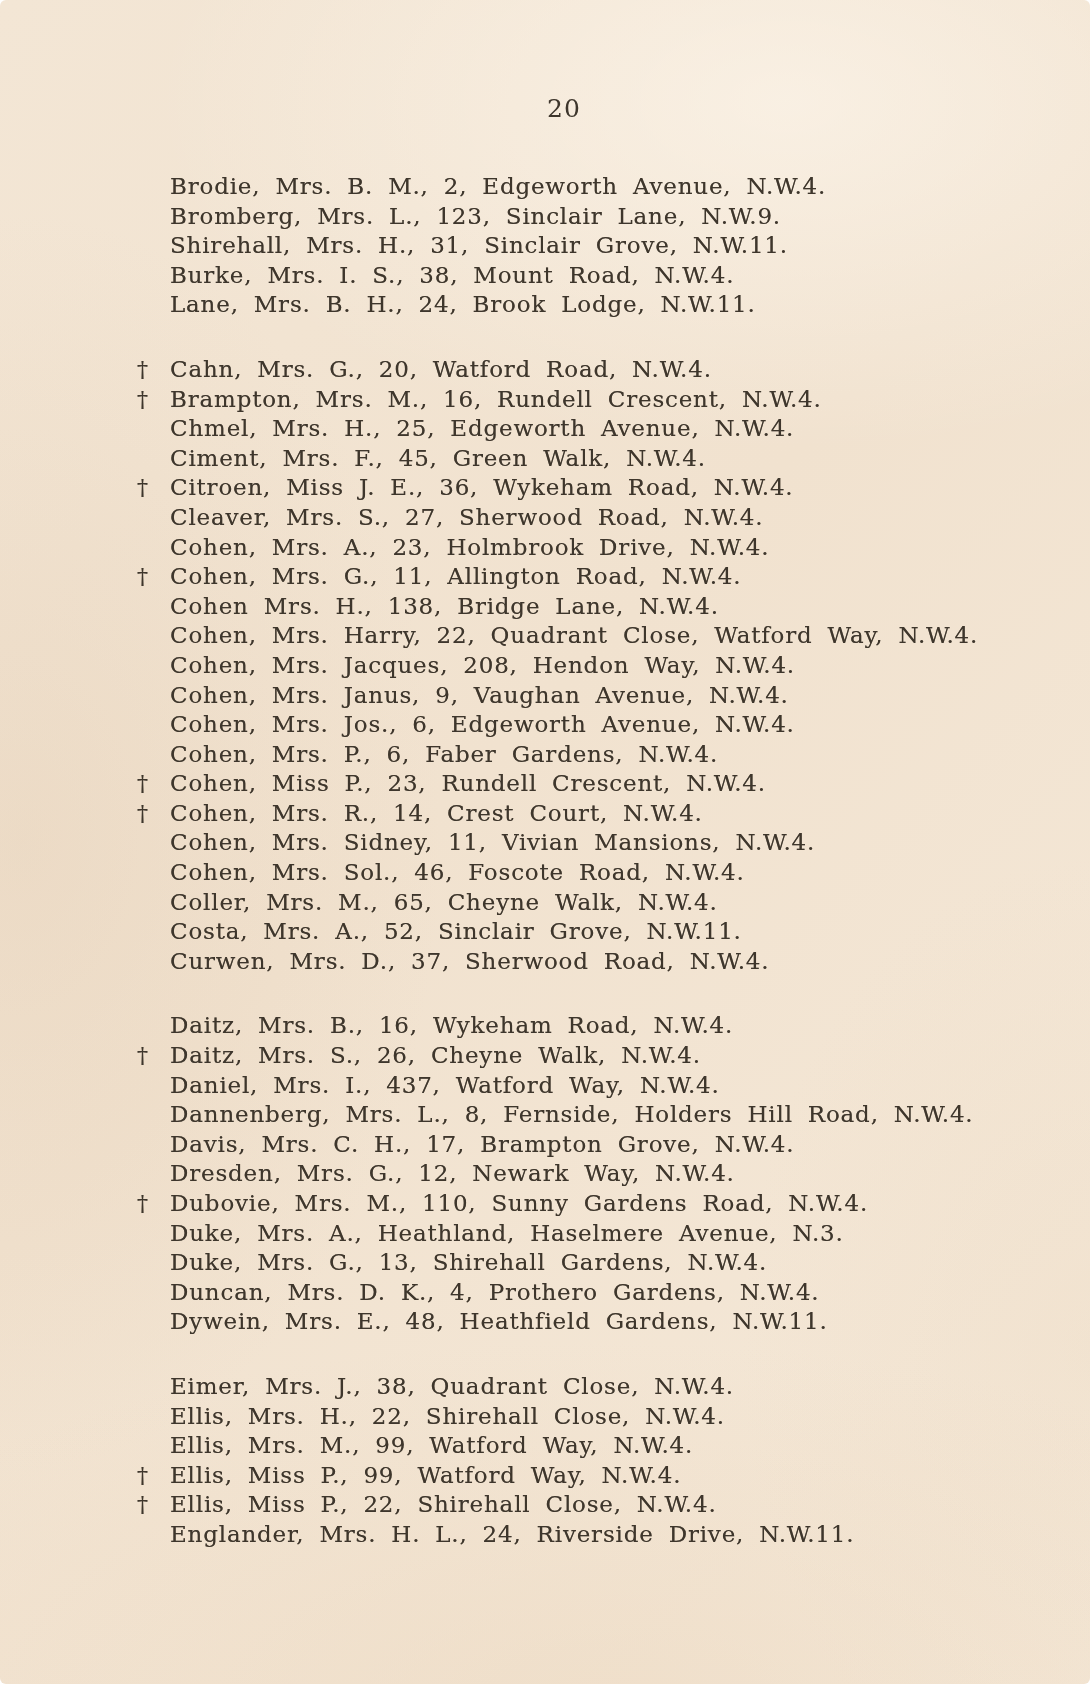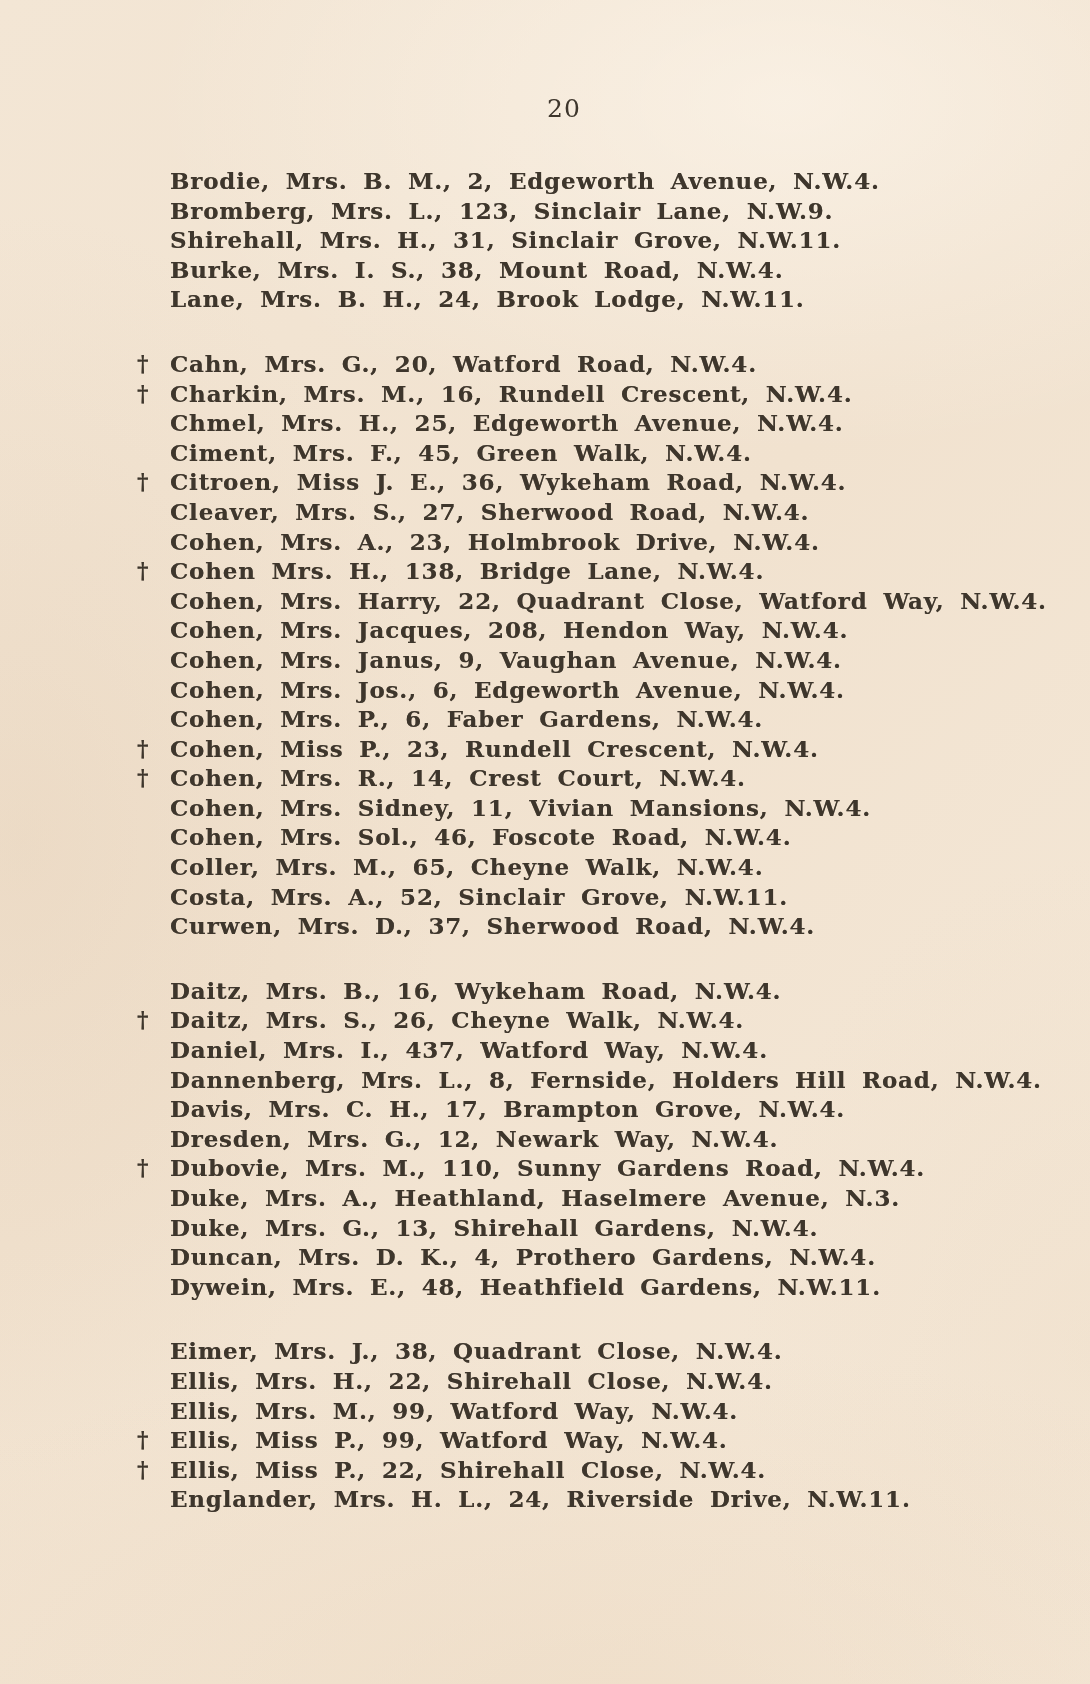--- a/index.html
+++ b/index.html
@@ -16,40 +16,40 @@
   .paper {
     position: absolute;
     inset: 0;
     background:
       radial-gradient(ellipse 900px 500px at 72% 6%, rgba(255,250,242,0.55), rgba(255,250,242,0) 70%),
       radial-gradient(ellipse 600px 900px at 2% 50%, rgba(221,196,168,0.28), rgba(221,196,168,0) 70%),
       radial-gradient(ellipse 1200px 500px at 55% 101%, rgba(231,208,180,0.35), rgba(231,208,180,0) 72%),
       radial-gradient(ellipse 500px 700px at 100% 80%, rgba(235,216,192,0.30), rgba(235,216,192,0) 70%),
       linear-gradient(135deg, #f3e6d5 0%, #f1e2cf 45%, #f5e9d9 100%);
     background-color: var(--paper, #f2e4d2);
+    border-radius: 6px;
   }
   .page-number {
     position: absolute;
     top: 94px;
     left: 0;
     width: 100%;
     padding-left: 38px;
     box-sizing: border-box;
     text-align: center;
     font-size: 25px;
     letter-spacing: 1px;
     color: var(--ink, #3e362c);
   }
   .entries {
     position: absolute;
-    top: 166px;
+    top: 172px;
     left: 0;
     width: 100%;
     color: var(--ink, #3e362c);
-    font-weight: bold;
   }
   .group + .group {
     margin-top: 35px;
   }
   .row {
     position: relative;
     padding-left: 170px;
     line-height: 29.6px;
     font-size: 23px;
     letter-spacing: 0.035em;
@@ -72,27 +72,27 @@
   <div class="entries" id="entries">
       <div class="group">
         <div class="row"><span>Brodie, Mrs. B. M., 2, Edgeworth Avenue, N.W.4.</span></div>
         <div class="row"><span>Bromberg, Mrs. L., 123, Sinclair Lane, N.W.9.</span></div>
         <div class="row"><span>Shirehall, Mrs. H., 31, Sinclair Grove, N.W.11.</span></div>
         <div class="row"><span>Burke, Mrs. I. S., 38, Mount Road, N.W.4.</span></div>
         <div class="row"><span>Lane, Mrs. B. H., 24, Brook Lodge, N.W.11.</span></div>
       </div>
       <div class="group">
         <div class="row"><span class="dagger">†</span><span>Cahn, Mrs. G., 20, Watford Road, N.W.4.</span></div>
-        <div class="row"><span class="dagger">†</span><span>Charkin, Mrs. M., 16, Rundell Crescent, N.W.4.</span></div>
+        <div class="row"><span class="dagger">†</span><span>Brampton, Mrs. M., 16, Rundell Crescent, N.W.4.</span></div>
         <div class="row"><span>Chmel, Mrs. H., 25, Edgeworth Avenue, N.W.4.</span></div>
         <div class="row"><span>Ciment, Mrs. F., 45, Green Walk, N.W.4.</span></div>
         <div class="row"><span class="dagger">†</span><span>Citroen, Miss J. E., 36, Wykeham Road, N.W.4.</span></div>
         <div class="row"><span>Cleaver, Mrs. S., 27, Sherwood Road, N.W.4.</span></div>
         <div class="row"><span>Cohen, Mrs. A., 23, Holmbrook Drive, N.W.4.</span></div>
-        <div class="row"><span class="dagger">†</span></div>
+        <div class="row"><span class="dagger">†</span><span>Cohen, Mrs. G., 11, Allington Road, N.W.4.</span></div>
         <div class="row"><span>Cohen Mrs. H., 138, Bridge Lane, N.W.4.</span></div>
         <div class="row"><span>Cohen, Mrs. Harry, 22, Quadrant Close, Watford Way, N.W.4.</span></div>
         <div class="row"><span>Cohen, Mrs. Jacques, 208, Hendon Way, N.W.4.</span></div>
         <div class="row"><span>Cohen, Mrs. Janus, 9, Vaughan Avenue, N.W.4.</span></div>
         <div class="row"><span>Cohen, Mrs. Jos., 6, Edgeworth Avenue, N.W.4.</span></div>
         <div class="row"><span>Cohen, Mrs. P., 6, Faber Gardens, N.W.4.</span></div>
         <div class="row"><span class="dagger">†</span><span>Cohen, Miss P., 23, Rundell Crescent, N.W.4.</span></div>
         <div class="row"><span class="dagger">†</span><span>Cohen, Mrs. R., 14, Crest Court, N.W.4.</span></div>
         <div class="row"><span>Cohen, Mrs. Sidney, 11, Vivian Mansions, N.W.4.</span></div>
         <div class="row"><span>Cohen, Mrs. Sol., 46, Foscote Road, N.W.4.</span></div>

